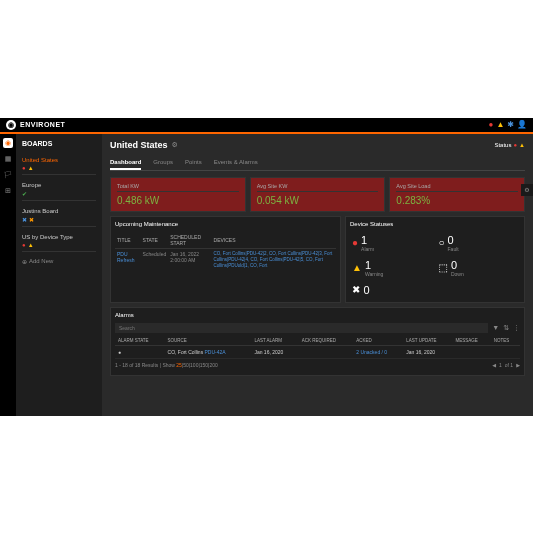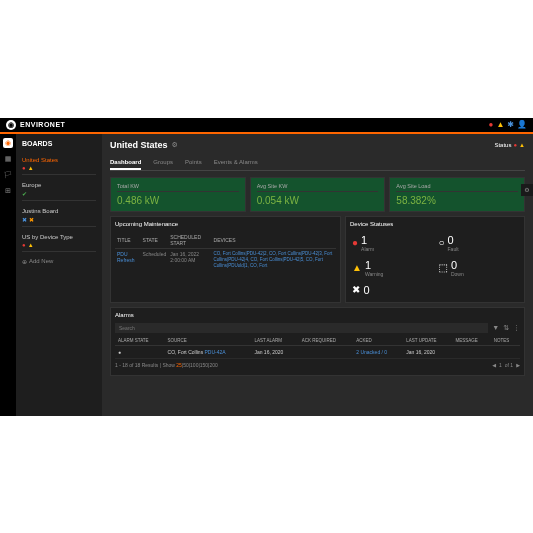--- a/index.html
+++ b/index.html
@@ -24,21 +24,21 @@
 .content{flex:1;background:#2a2a2a;padding:6px 8px;overflow:hidden;position:relative}
 .gear-side{position:absolute;right:0;top:50px;width:12px;height:12px;background:#1a1a1a;display:flex;align-items:center;justify-content:center;color:#888}
 .header{display:flex;align-items:center;margin-bottom:6px}
 .header h1{color:#fff;font-size:9px;font-weight:bold}
 .header .gear{margin-left:4px;color:#888;font-size:7px}
 .status{margin-left:auto;color:#fff;font-size:6px;display:flex;align-items:center;gap:2px}
 .tabs{display:flex;gap:12px;border-bottom:1px solid #444;margin-bottom:6px}
 .tab{padding:3px 0;font-size:6px;color:#888;cursor:pointer}
 .tab.active{color:#fff;border-bottom:2px solid #fff;font-weight:bold}
 .metrics{display:flex;gap:4px;margin-bottom:4px}
-.metric{flex:1;background:#14532d;padding:5px 6px;border:1px solid #333}
+.metric{flex:1;background:#7f1d1d;padding:5px 6px;border:1px solid #333}
 .metric-label{color:#aaa;font-size:5.5px;margin-bottom:3px;border-bottom:1px solid #333;padding-bottom:2px}
 .metric-value{color:#7cb342;font-size:10px}
 .row2{display:flex;gap:4px;margin-bottom:4px}
 .panel{background:#1e1e1e;border:1px solid #333;padding:4px}
 .panel-title{color:#fff;font-size:6px;margin-bottom:3px;padding-bottom:2px}
 .maint{flex:1.3}
 .maint table{width:100%;font-size:5px;border-collapse:collapse}
 .maint th{color:#aaa;text-align:left;padding:2px;border-bottom:1px solid #333;font-weight:normal}
 .maint td{padding:2px;color:#888;vertical-align:top}
 .maint .link{color:#4a90d9}
@@ -144,21 +144,21 @@
         <div class="metric">
           <div class="metric-label">Total KW</div>
           <div class="metric-value">0.486 kW</div>
         </div>
         <div class="metric">
           <div class="metric-label">Avg Site KW</div>
           <div class="metric-value">0.054 kW</div>
         </div>
         <div class="metric">
           <div class="metric-label">Avg Site Load</div>
-          <div class="metric-value">58.382%</div>
+          <div class="metric-value">0.283%</div>
         </div>
       </div>
       <div class="row2">
         <div class="panel maint">
           <div class="panel-title">Upcoming Maintenance</div>
           <table>
             <tbody>
                 <tr>
               <th>TITLE</th>
               <th>STATE</th>

